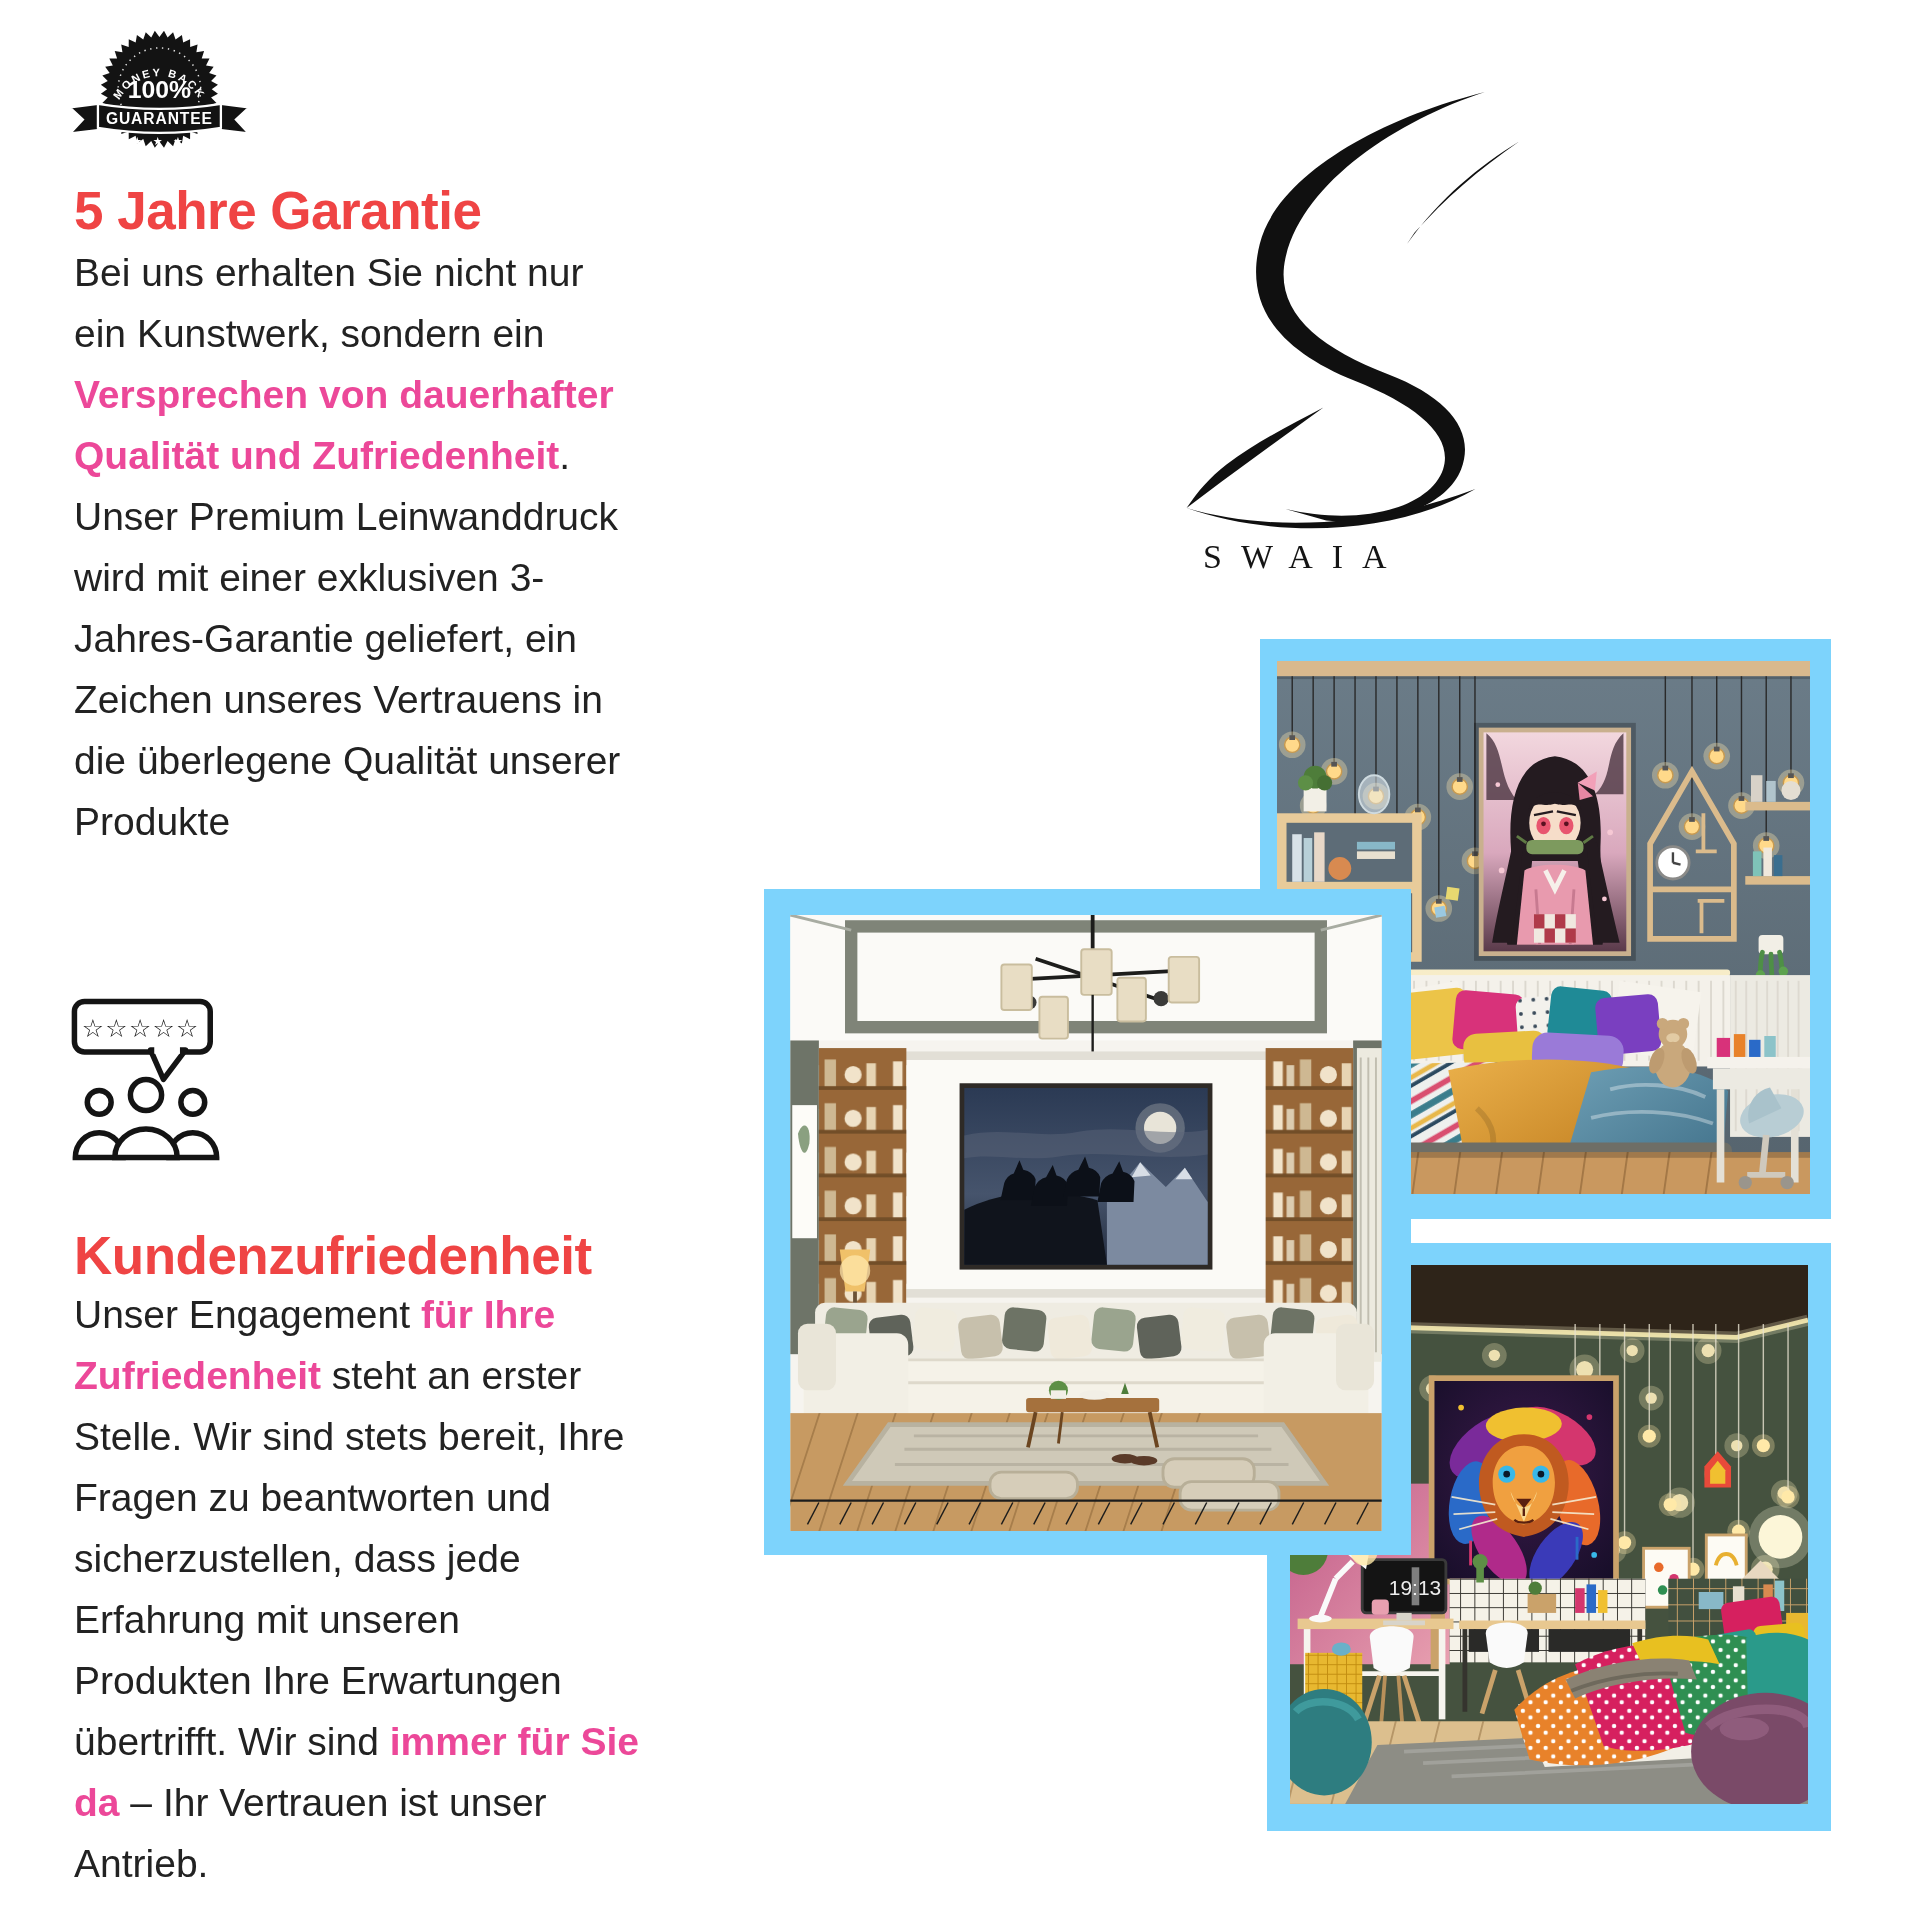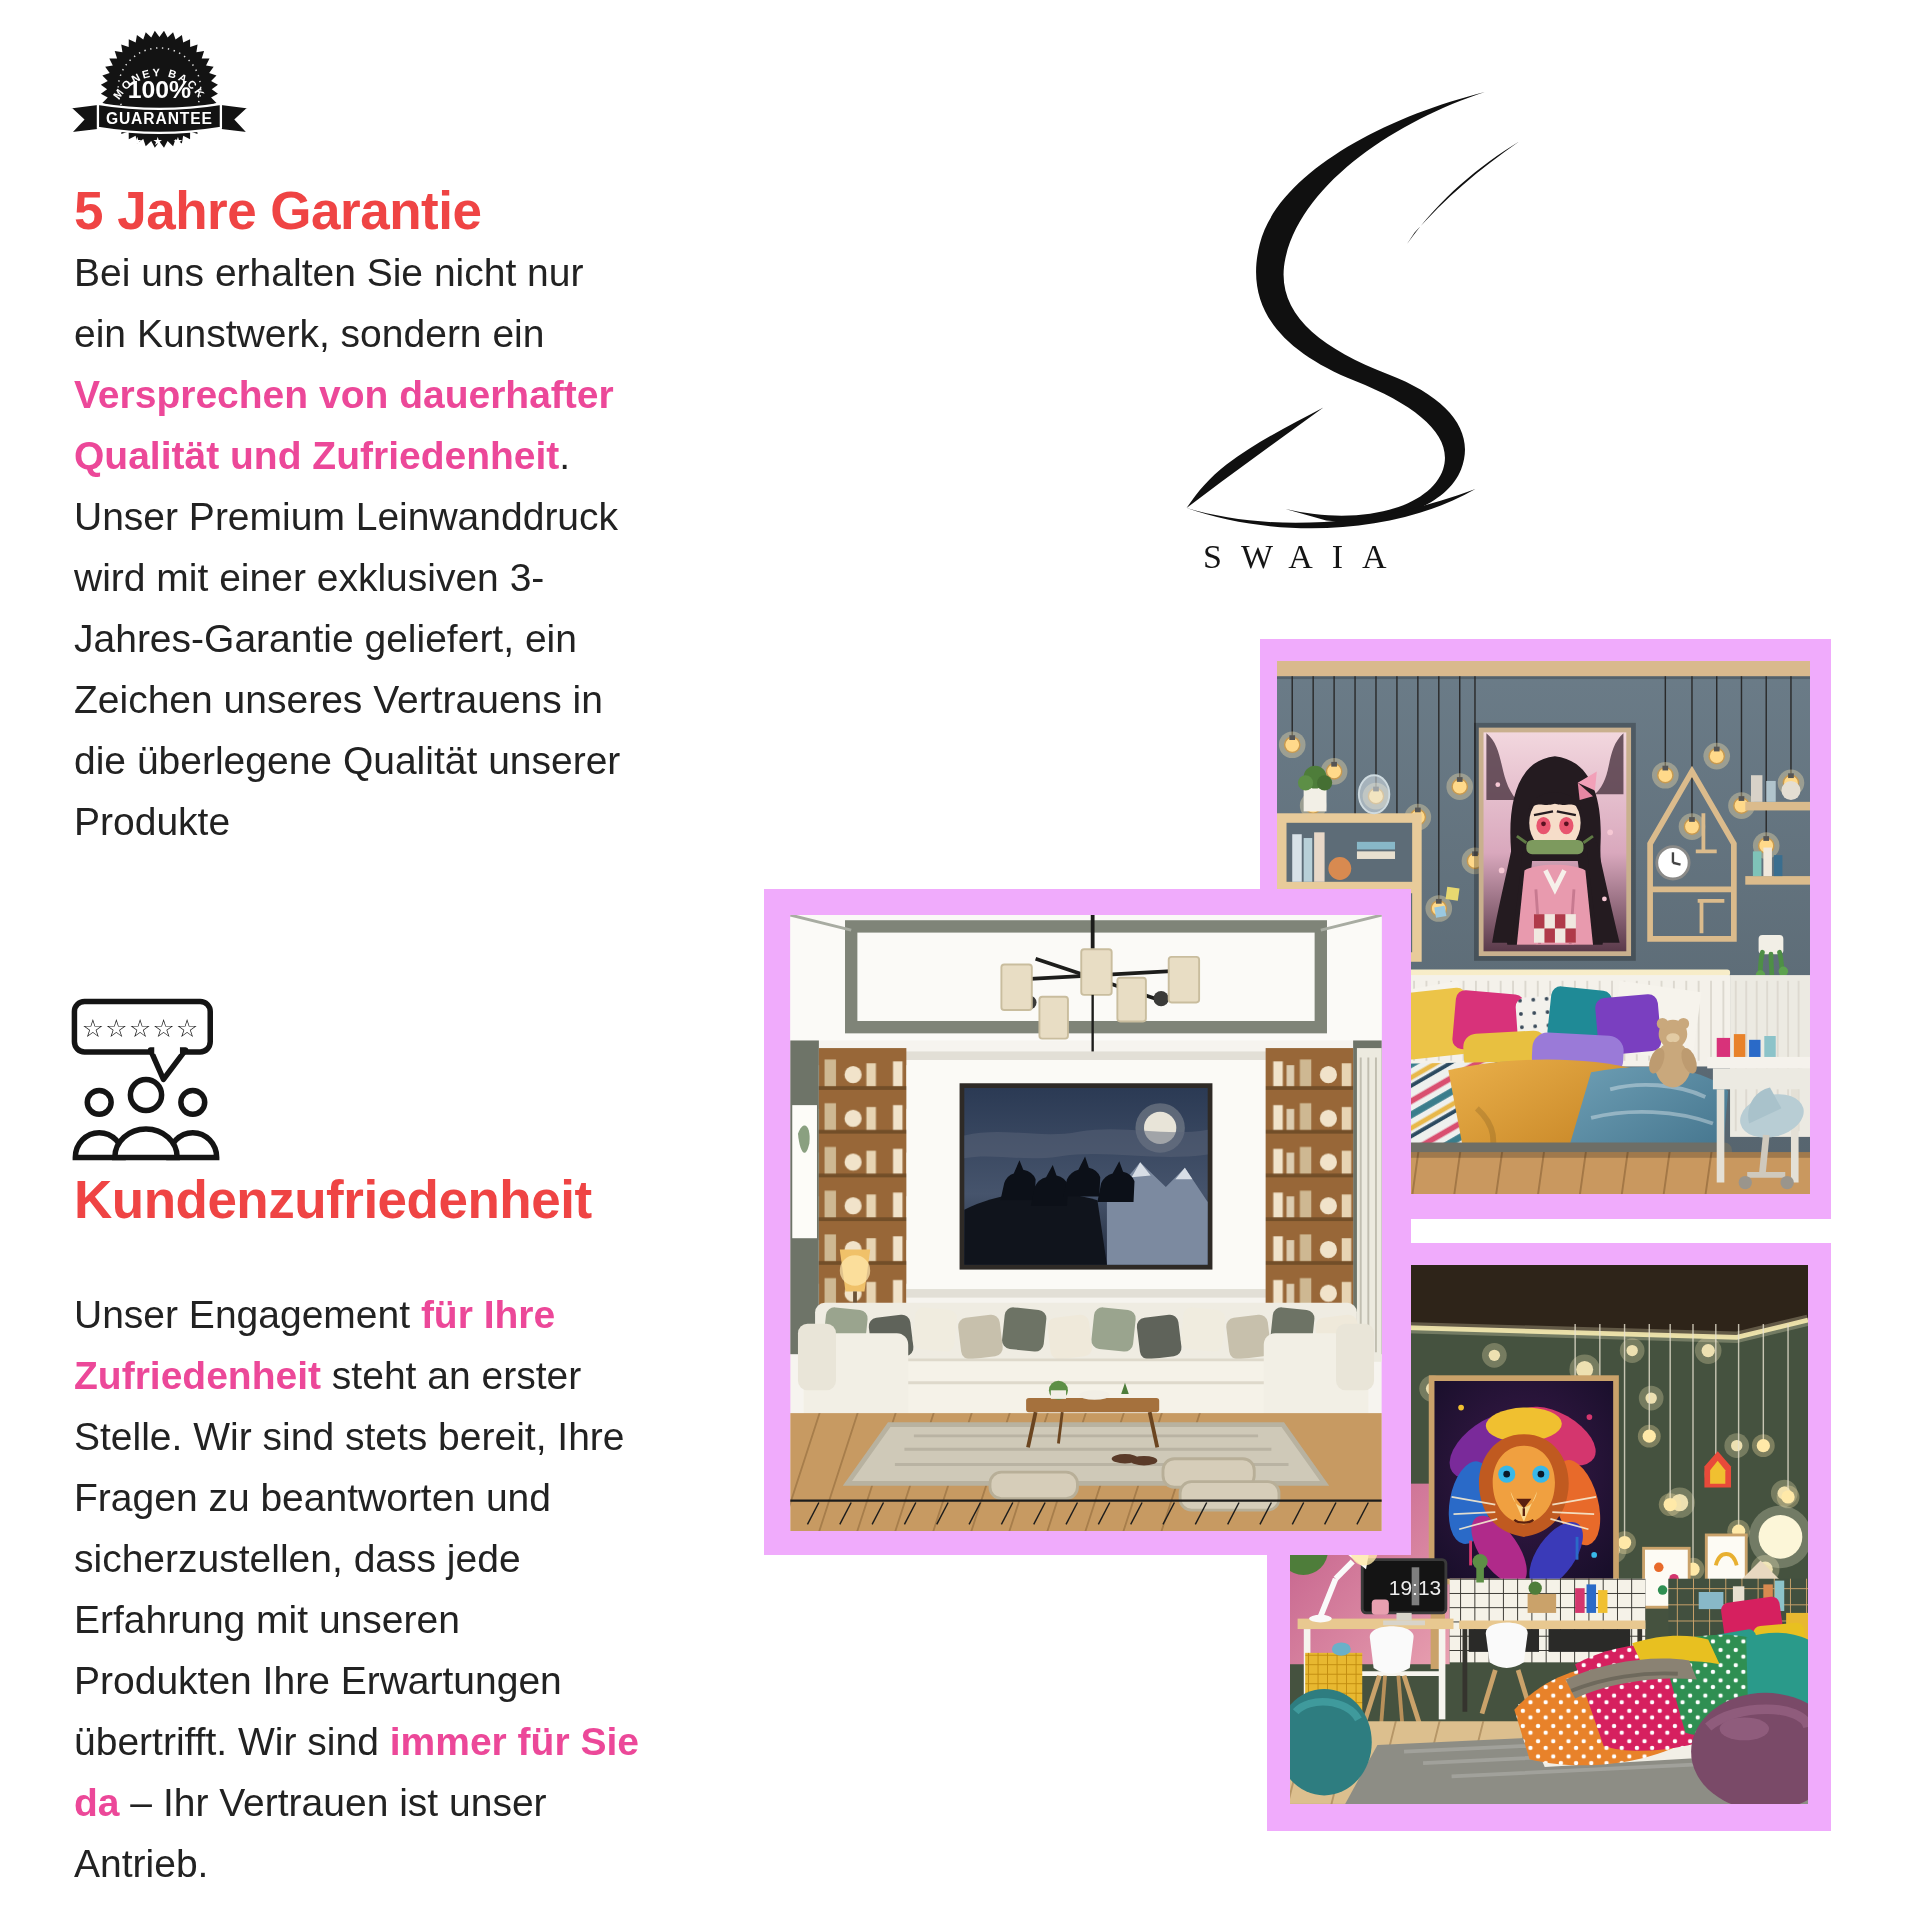--- a/index.html
+++ b/index.html
@@ -4,21 +4,21 @@
 <style>
   html,body{margin:0;padding:0;background:#fff;}
   #canvas{position:relative;width:1926px;height:1926px;background:#fff;overflow:hidden;
           font-family:"Liberation Sans",sans-serif;color:#1f1f1f;}
   .abs{position:absolute;}
   .h1{font-size:53px;font-weight:800;color:#ef4444;letter-spacing:-0.5px;line-height:1.05;}
   .body-text{font-size:39px;line-height:61px;font-weight:400;color:#222;}
   .body-text b{font-weight:700;color:#ec4899;}
   .brand-word{font-family:"Liberation Serif",serif;font-size:34px;letter-spacing:19px;color:#151515;
               text-align:left;text-indent:19px;}
-  .card{position:absolute;background:#f0abfc;}
+  .card{position:absolute;background:#7dd3fc;}
   .photo{position:absolute;display:block;}
   svg text{font-family:"Liberation Sans",sans-serif;}
 </style>
 </head>
 <body>
 
 <div id="canvas">
 
   <svg class="abs" style="left:63px;top:25px" width="202" height="156" viewBox="0 0 220 170">
     <polygon points="162.0,70.0 168.8,75.0 161.3,78.9 167.2,84.9 159.2,87.6 164.1,94.5 155.8,95.9 159.6,103.4 151.1,103.5 153.7,111.6 145.3,110.3 146.6,118.7 138.5,116.1 138.4,124.6 130.9,120.8 129.5,129.1 122.6,124.2 119.9,132.2 113.9,126.3 110.0,133.8 105.0,127.0 100.0,133.8 96.1,126.3 90.1,132.2 87.4,124.2 80.5,129.1 79.1,120.8 71.6,124.6 71.5,116.1 63.4,118.7 64.7,110.3 56.3,111.6 58.9,103.5 50.4,103.4 54.2,95.9 45.9,94.5 50.8,87.6 42.8,84.9 48.7,78.9 41.2,75.0 48.0,70.0 41.2,65.0 48.7,61.1 42.8,55.1 50.8,52.4 45.9,45.5 54.2,44.1 50.4,36.6 58.9,36.5 56.3,28.4 64.7,29.7 63.4,21.3 71.5,23.9 71.6,15.4 79.1,19.2 80.5,10.9 87.4,15.8 90.1,7.8 96.1,13.7 100.0,6.2 105.0,13.0 110.0,6.2 113.9,13.7 119.9,7.8 122.6,15.8 129.5,10.9 130.9,19.2 138.4,15.4 138.5,23.9 146.6,21.3 145.3,29.7 153.7,28.4 151.1,36.5 159.6,36.6 155.8,44.1 164.1,45.5 159.2,52.4 167.2,55.1 161.3,61.1 168.8,65.0" fill="#131313"></polygon>
@@ -48,21 +48,21 @@
     <path d="M90 60 L104 92 L128 60 Z" fill="#ffffff" stroke="#141414" stroke-width="6" stroke-linejoin="round"></path>
     <rect x="94" y="56" width="28" height="8" fill="#ffffff"></rect>
     <circle cx="34" cy="117" r="13" fill="#ffffff" stroke="#141414" stroke-width="6"></circle>
     <path d="M8 177 A 26 27 0 0 1 60 177 Z" fill="#ffffff" stroke="#141414" stroke-width="6"></path>
     <circle cx="136" cy="117" r="13" fill="#ffffff" stroke="#141414" stroke-width="6"></circle>
     <path d="M110 177 A 26 27 0 0 1 162 177 Z" fill="#ffffff" stroke="#141414" stroke-width="6"></path>
     <circle cx="85" cy="109" r="17" fill="#ffffff" stroke="#141414" stroke-width="6"></circle>
     <path d="M51 177 A 34 31 0 0 1 119 177 Z" fill="#ffffff" stroke="#141414" stroke-width="6"></path>
   </svg>
 
-  <div class="abs h1" style="left:74px;top:1172px;width:723px">Kundenzufriedenheit</div>
+  <div class="abs h1" style="left:74px;top:1228px;width:723px">Kundenzufriedenheit</div>
   <div class="abs body-text" style="left:74px;top:1284px;width:571px">
     <span>Unser Engagement </span><b>für Ihre Zufriedenheit</b><span> steht an erster Stelle. Wir sind stets bereit, Ihre Fragen zu beantworten und sicherzustellen, dass jede Erfahrung mit unseren Produkten Ihre Erwartungen übertrifft. Wir sind </span><b>immer für Sie da</b><span> – Ihr Vertrauen ist unser Antrieb.</span>
   </div>
 
   <svg class="abs" style="left:1179px;top:82px" width="342" height="457" viewBox="0 0 360 480">
     <path d="M322 10 C230 40 130 105 112 185 C100 240 145 278 220 307 C285 332 312 368 297 407
              C282 446 220 468 155 461 L112 449 C195 468 265 446 278 407 C289 373 253 341 185 314
              C108 283 68 237 85 170 C103 98 210 38 322 10 Z" fill="#101010"></path>
     <path d="M358 62 C315 92 280 122 248 158 L240 170 C276 120 316 88 358 62 Z" fill="#101010"></path>
     <path d="M152 342 L45 420 L8 448 C20 430 32 416 50 402 C82 378 118 360 152 342 Z" fill="#101010"></path>

